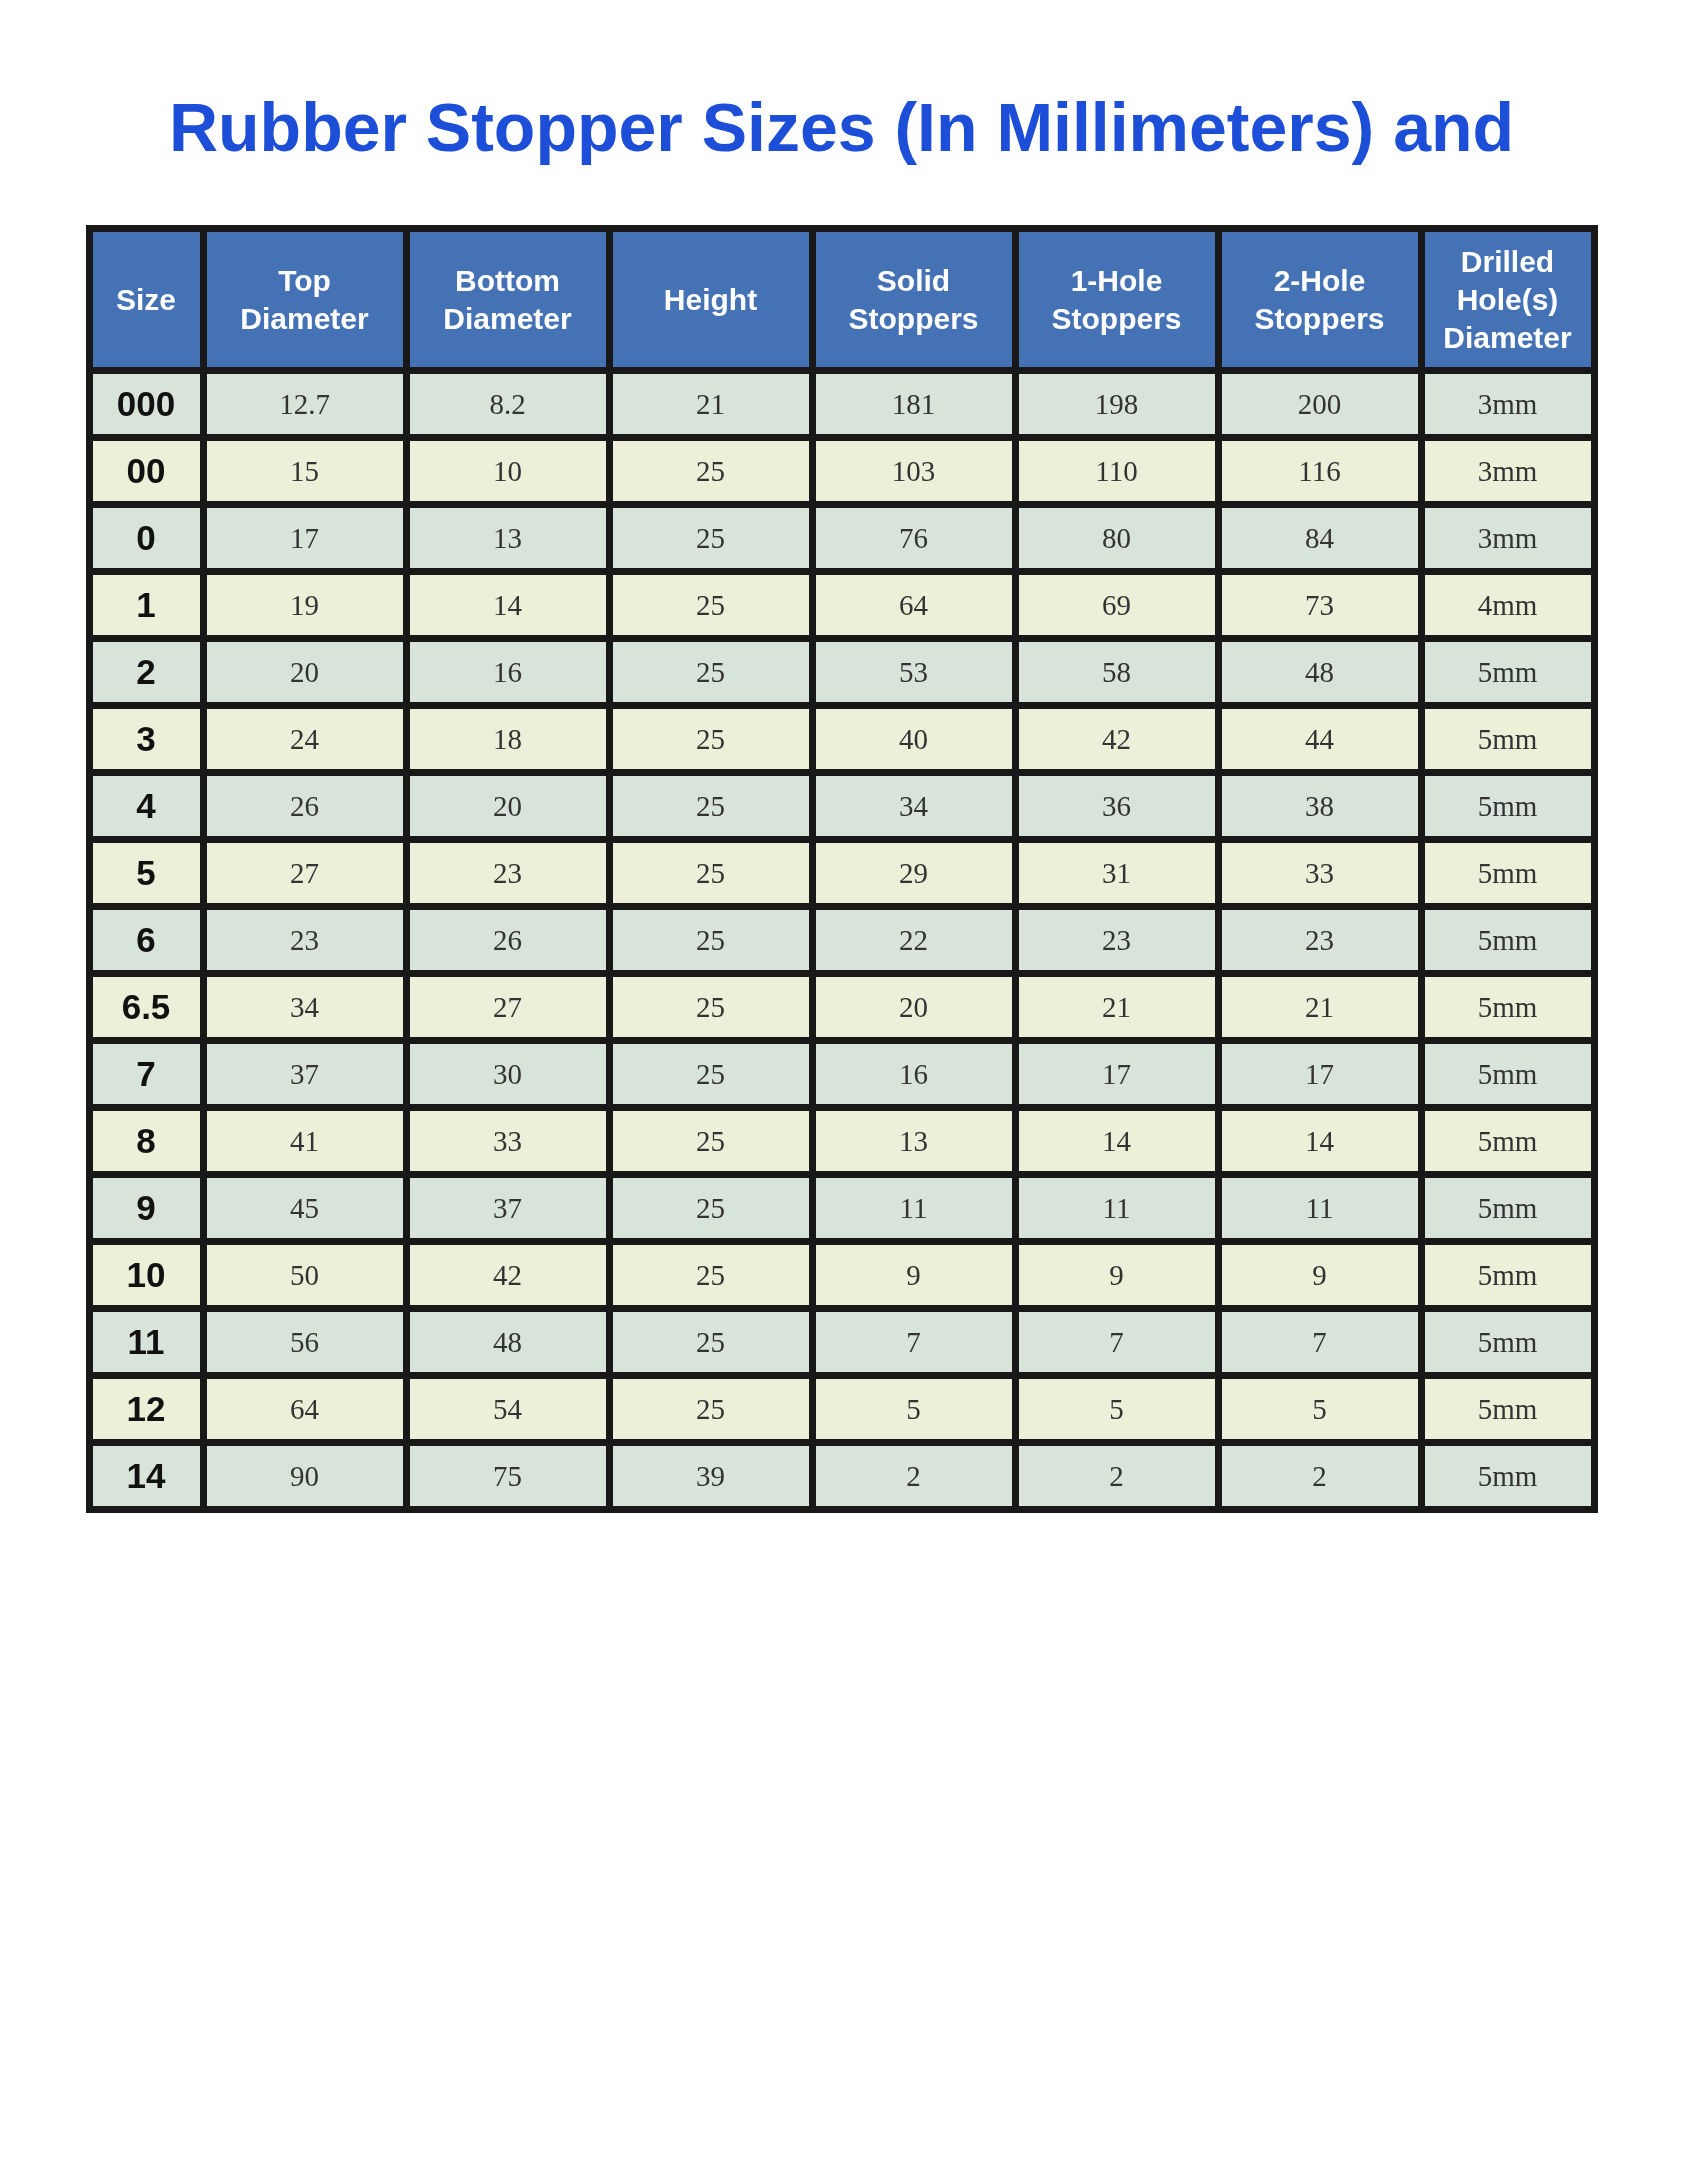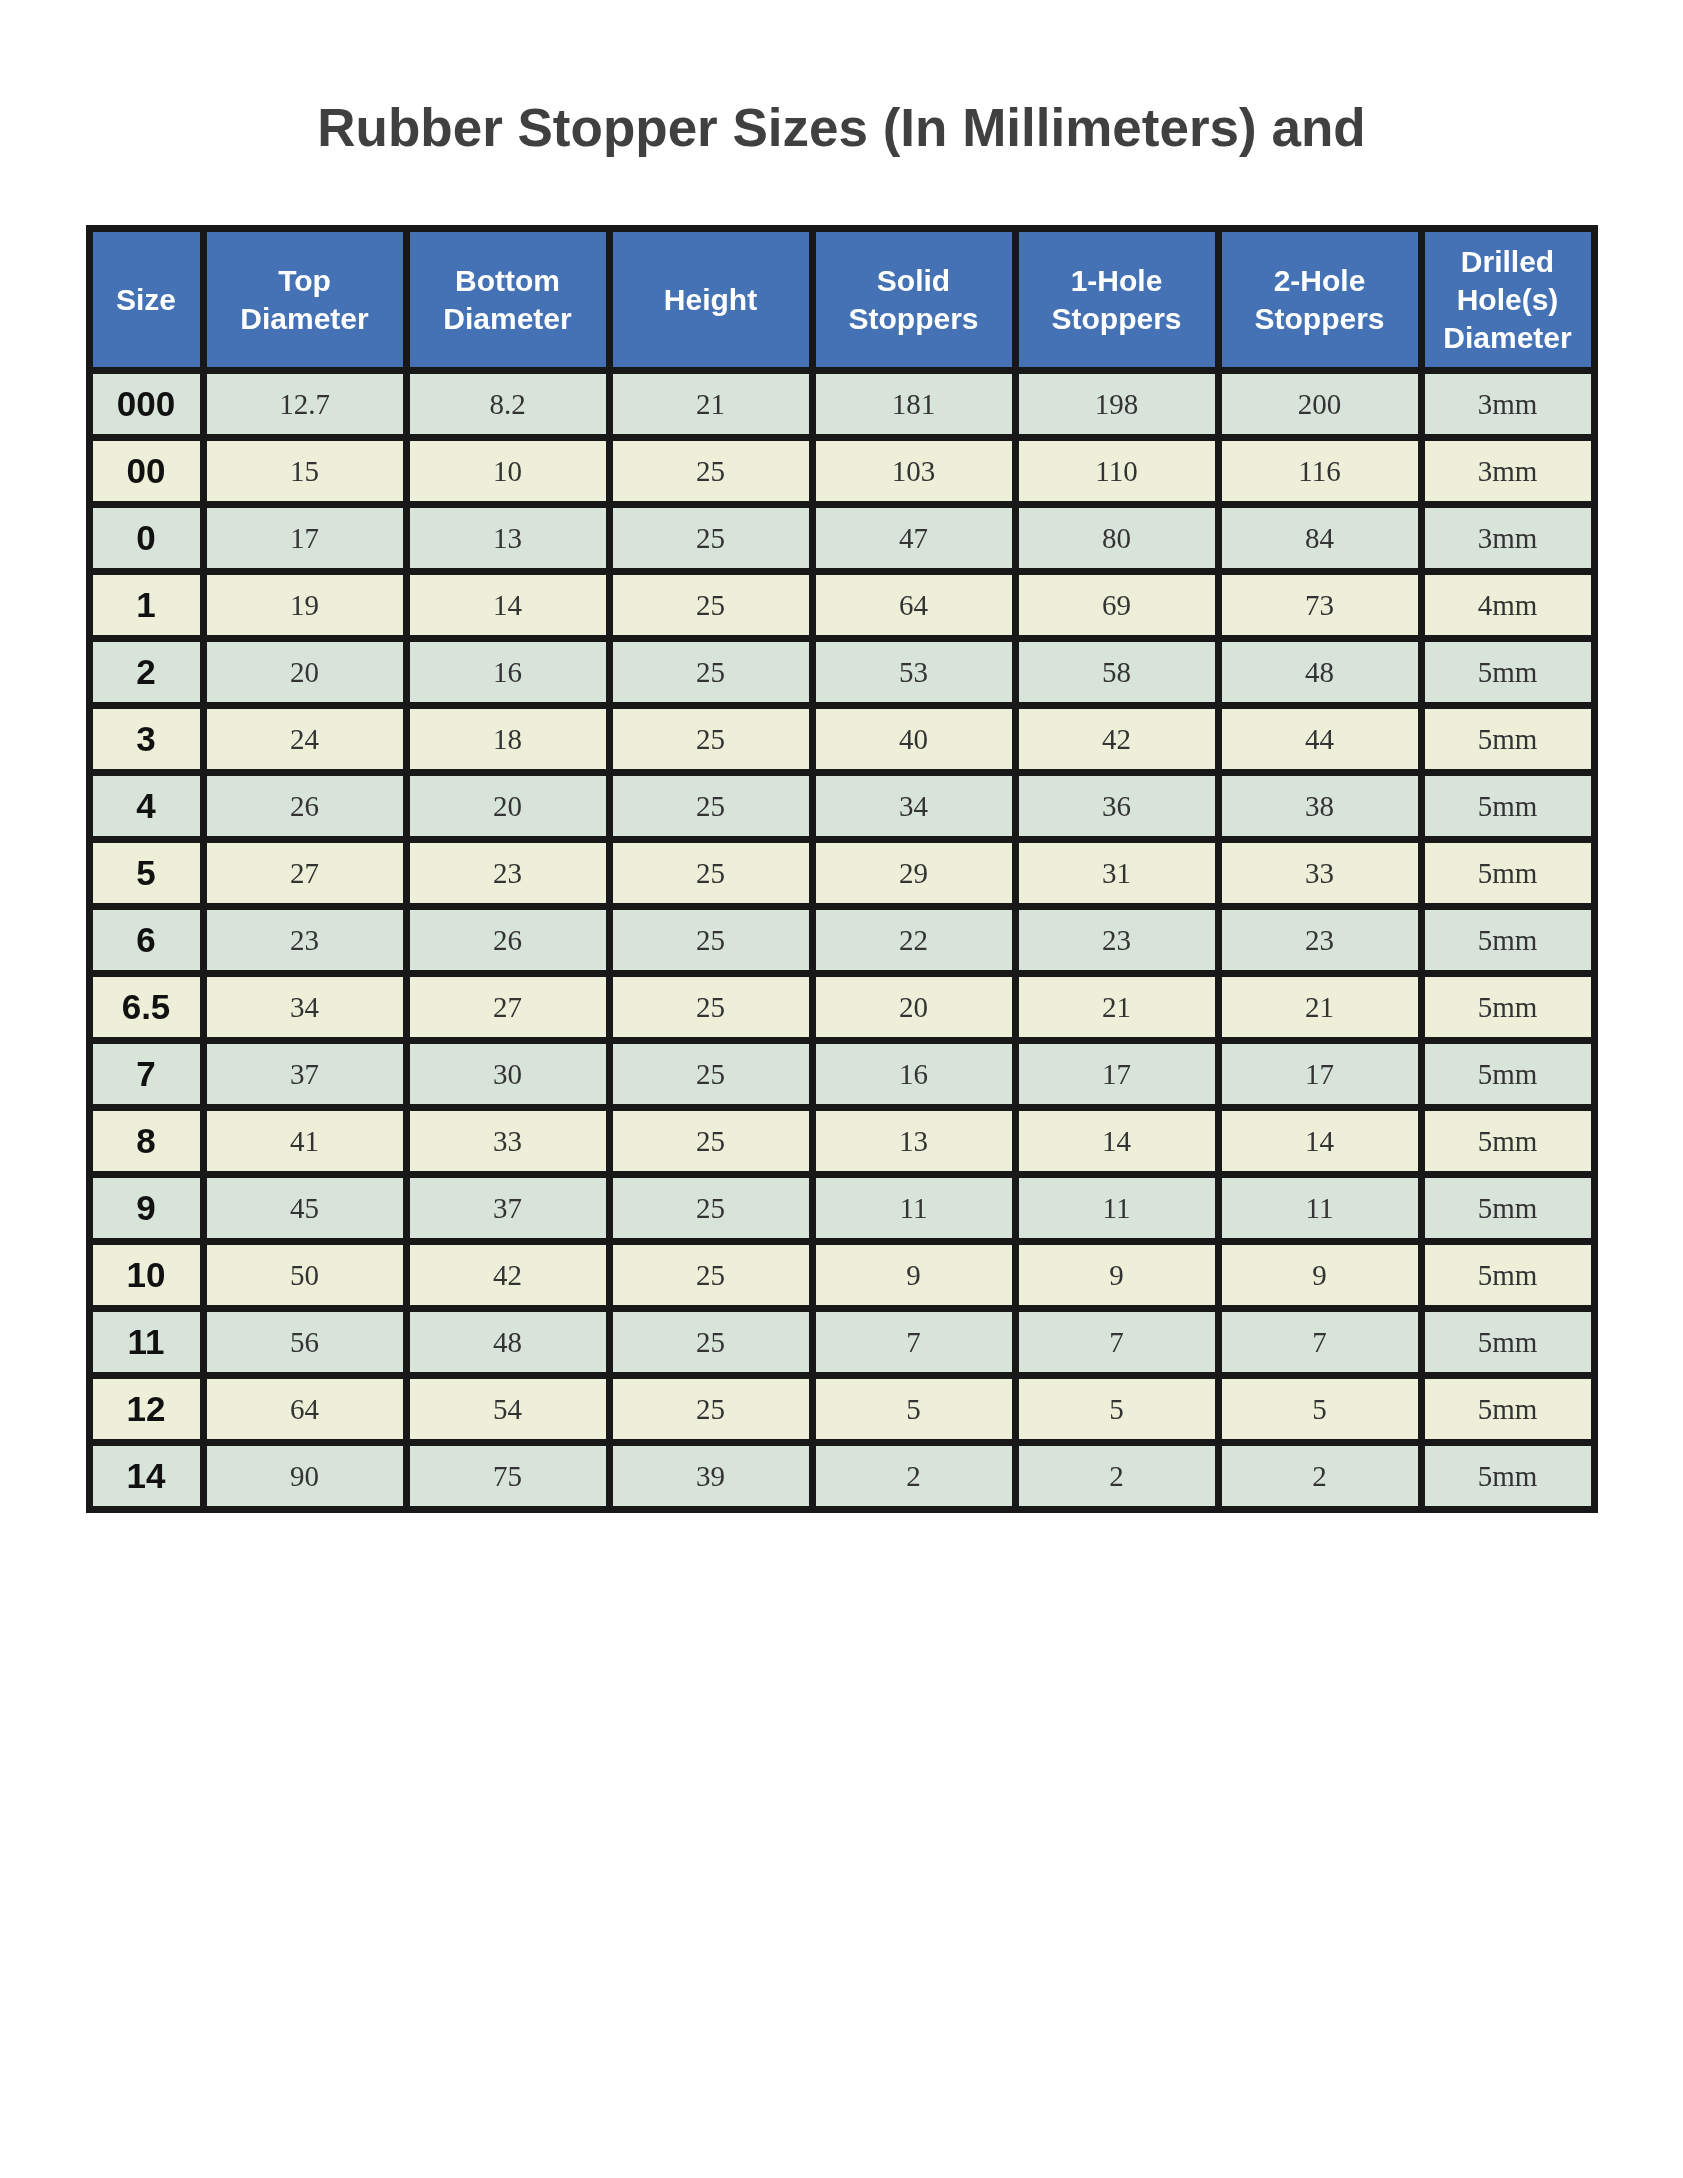--- a/index.html
+++ b/index.html
@@ -10,23 +10,23 @@
   body {
     width: 1683px;
     height: 2178px;
     font-family: "Liberation Sans", sans-serif;
     position: relative;
   }
   .title {
     margin: 91px 0 0 0;
     text-align: center;
     font-weight: bold;
-    font-size: 53px;
+    font-size: 68px;
     line-height: 73px;
-    color: #404040;
+    color: #1d4ed8;
     letter-spacing: 0px;
   }
   table.stopper-table {
     border-collapse: collapse;
     table-layout: fixed;
     width: 1505px;
     margin: 61px auto 0 auto;
   }
   table.stopper-table th,
   table.stopper-table td {
@@ -116,21 +116,21 @@
         <td class="value-cell">103</td>
         <td class="value-cell">110</td>
         <td class="value-cell">116</td>
         <td class="value-cell">3mm</td>
       </tr>
       <tr>
         <td class="size-cell">0</td>
         <td class="value-cell">17</td>
         <td class="value-cell">13</td>
         <td class="value-cell">25</td>
-        <td class="value-cell">47</td>
+        <td class="value-cell">76</td>
         <td class="value-cell">80</td>
         <td class="value-cell">84</td>
         <td class="value-cell">3mm</td>
       </tr>
       <tr>
         <td class="size-cell">1</td>
         <td class="value-cell">19</td>
         <td class="value-cell">14</td>
         <td class="value-cell">25</td>
         <td class="value-cell">64</td>

